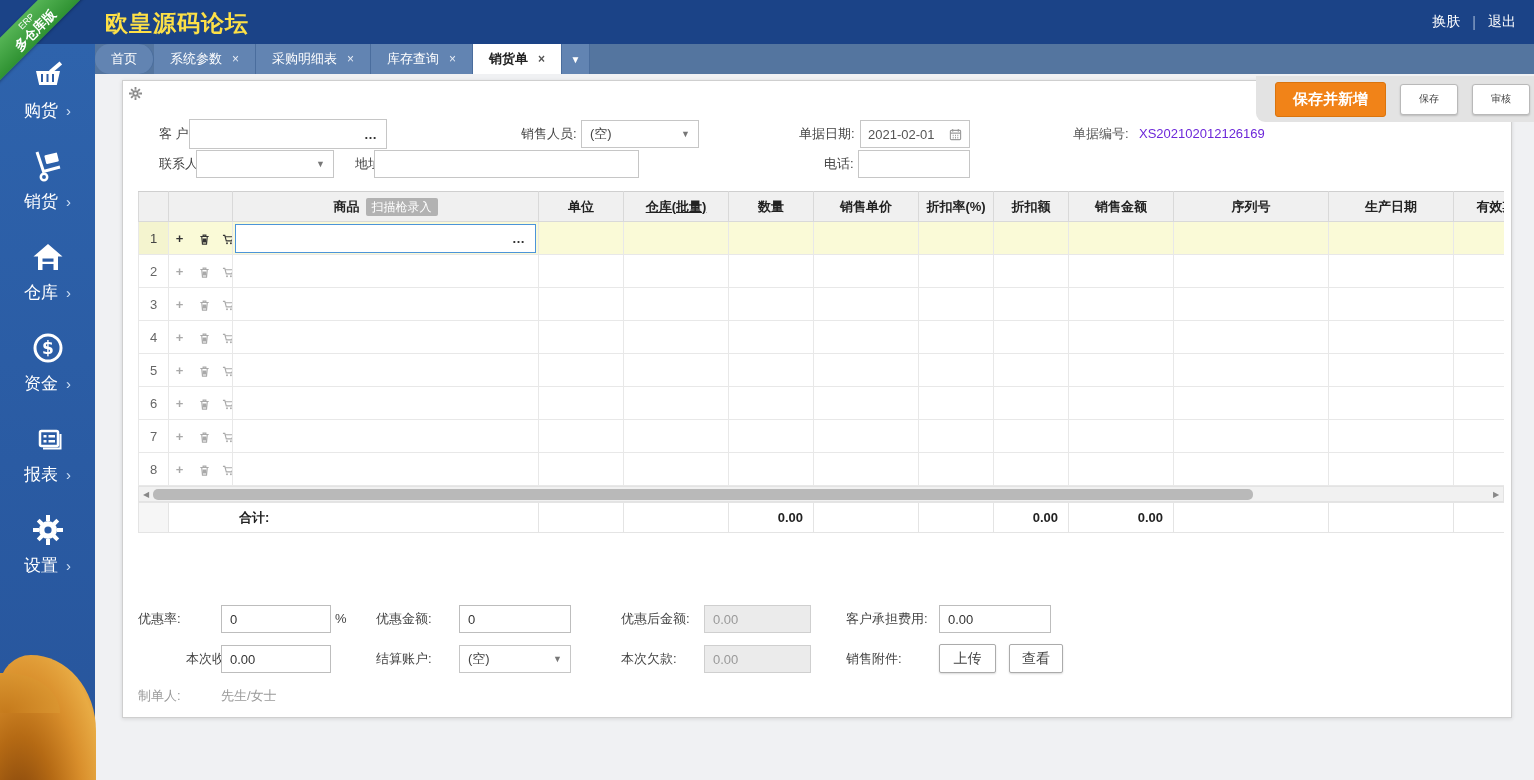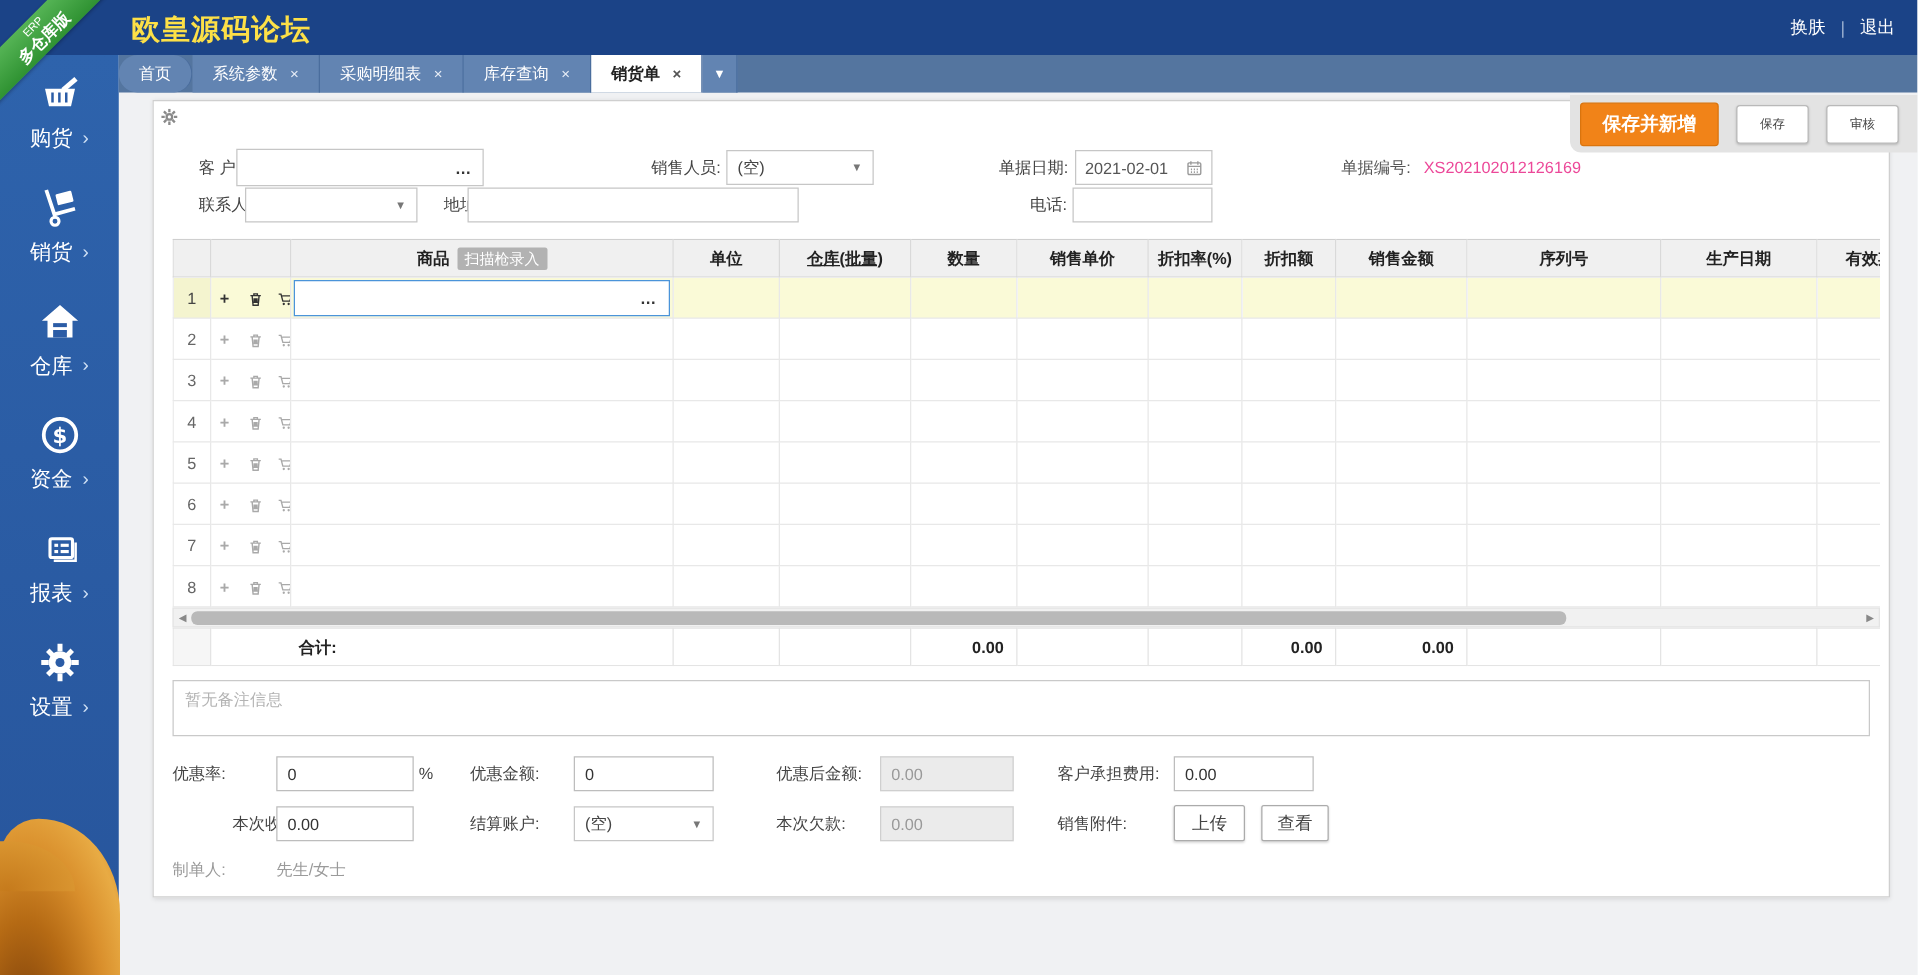--- a/index.html
+++ b/index.html
@@ -41,35 +41,35 @@
   .tab.active .x { color:#555; }
   .tab.caret-tab { width:28px; justify-content:center; padding:0; }
   .tab.caret-tab .caret { color:#fff; font-size:10px; }
 
   
   .content-bg { position:absolute; left:95px; top:74px; right:0; bottom:0; background:#f0f1f3; z-index:1; }
   .panel { position:absolute; left:122px; top:80px; width:1390px; height:638px; background:#fff; border:1px solid #cfcfcf; box-shadow:0 1px 4px rgba(0,0,0,.12); z-index:2; }
   .panel-gear { position:absolute; left:6px; top:6px; width:13px; height:13px; color:#8a8a8a; }
 
   
-  .toolbar { position:absolute; left:1256px; top:76px; right:0; height:46px; background:#e3e3e3; border-radius:0 0 0 9px; display:flex; align-items:center; gap:14px; padding-left:8px; z-index:6; }
+  .toolbar { position:absolute; left:1256px; top:76px; right:0; height:46px; background:#e3e3e3; border-radius:0 0 0 9px; display:flex; align-items:center; gap:14px; padding-left:19px; z-index:6; }
   .btn-primary { background:#f18318; border:1px solid #da740d; color:#fff; font-weight:bold; font-size:15px; padding:7px 17px; border-radius:3px; cursor:pointer; font-family:inherit; }
   .btn-plain { background:#fff; border:1px solid #b9b9b9; color:#444; font-size:10px; width:58px; height:31px; border-radius:3px; cursor:pointer; box-shadow:0 1px 2px rgba(0,0,0,.18); font-family:inherit; }
 
   
   .fl { position:absolute; font-size:13px; color:#444; line-height:30px; white-space:nowrap; }
   .tb { position:absolute; border:1px solid #c6c6c6; background:#fff; height:30px; font-size:13px; color:#333; padding:0 8px; font-family:inherit; }
   .picker { position:absolute; border:1px solid #c6c6c6; background:#fff; height:30px; display:flex; align-items:center; cursor:pointer; }
   .picker input { border:none; outline:none; flex:1; height:100%; padding:0 6px; font-size:13px; font-family:inherit; min-width:0; background:transparent; }
   .picker .dots { padding:0 8px; color:#333; font-weight:bold; letter-spacing:1px; }
   .sel { position:absolute; border:1px solid #c6c6c6; background:#fff; height:28px; display:flex; align-items:center; justify-content:space-between; padding:0 8px; color:#444; cursor:pointer; }
   .sel .caret { color:#777; font-size:9px; }
   .datebox { position:absolute; border:1px solid #c6c6c6; background:#fff; height:28px; display:flex; align-items:center; justify-content:space-between; padding:0 7px; color:#555; }
   .docno-label { position:absolute; color:#555; line-height:28px; }
-  .docno-value { position:absolute; color:#ec4899; line-height:28px; }
+  .docno-value { position:absolute; color:#6d28d9; line-height:28px; }
 
   
   .grid-wrap { position:absolute; left:15px; top:110px; width:1366px; overflow:hidden; }
   table.grid { border-collapse:collapse; table-layout:fixed; width:1400px; }
   table.grid th { background:#f0f0f0; border:1px solid #d9d9d9; border-top:1px solid #cfcfcf; height:30px; font-size:13px; color:#222; font-weight:bold; text-align:center; overflow:hidden; white-space:nowrap; }
   table.grid th.u span.hd { text-decoration:underline; }
   table.grid td { border:1px solid #e8e8e8; height:33px; font-size:13px; overflow:hidden; white-space:nowrap; background:#fff; }
   .badge { background:#b2b2b2; color:#fff; font-size:12px; font-weight:normal; border-radius:2px; padding:2px 6px; margin-left:6px; cursor:pointer; }
   td.c-num { background:#f6f6f6; text-align:center; color:#666; border-right:1px solid #ddd; }
   td.c-act { text-align:center; }
@@ -566,21 +566,20 @@
         <td class="val">0.00</td>
         <td class="val">0.00</td>
         <td></td>
         <td></td>
         <td></td>
       </tr>
     </tbody>
       </table>
   </div>
 
-  <textarea class="remark" placeholder="暂无备注信息" style=""></textarea>
 
   <span class="f-label" style="left:15px; top:524px;">优惠率:</span>
   <input class="f-input" style="left: 98px; top: 524px; width: 110px;" value="0">
   <span class="pct" style="left:212px; top:524px;">%</span>
   <span class="f-label" style="left:253px; top:524px;">优惠金额:</span>
   <input class="f-input" style="left: 336px; top: 524px; width: 112px;" value="0">
   <span class="f-label" style="left:498px; top:524px;">优惠后金额:</span>
   <input class="f-input dis" disabled="" style="left: 581px; top: 524px; width: 107px;" value="0.00">
   <span class="f-label" style="left:723px; top:524px;">客户承担费用:</span>
   <input class="f-input" style="left: 816px; top: 524px; width: 112px;" value="0.00">

